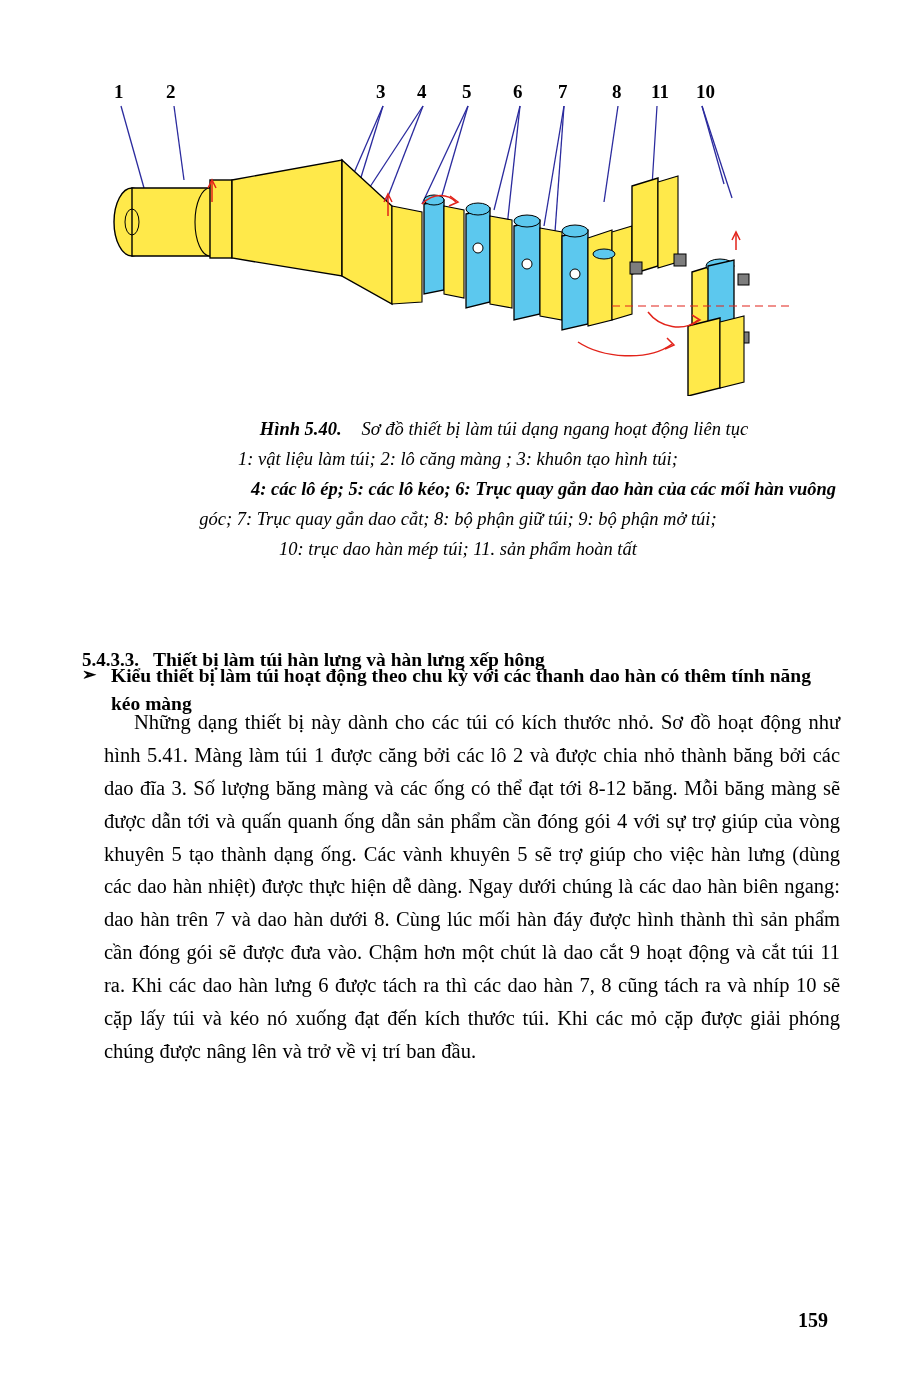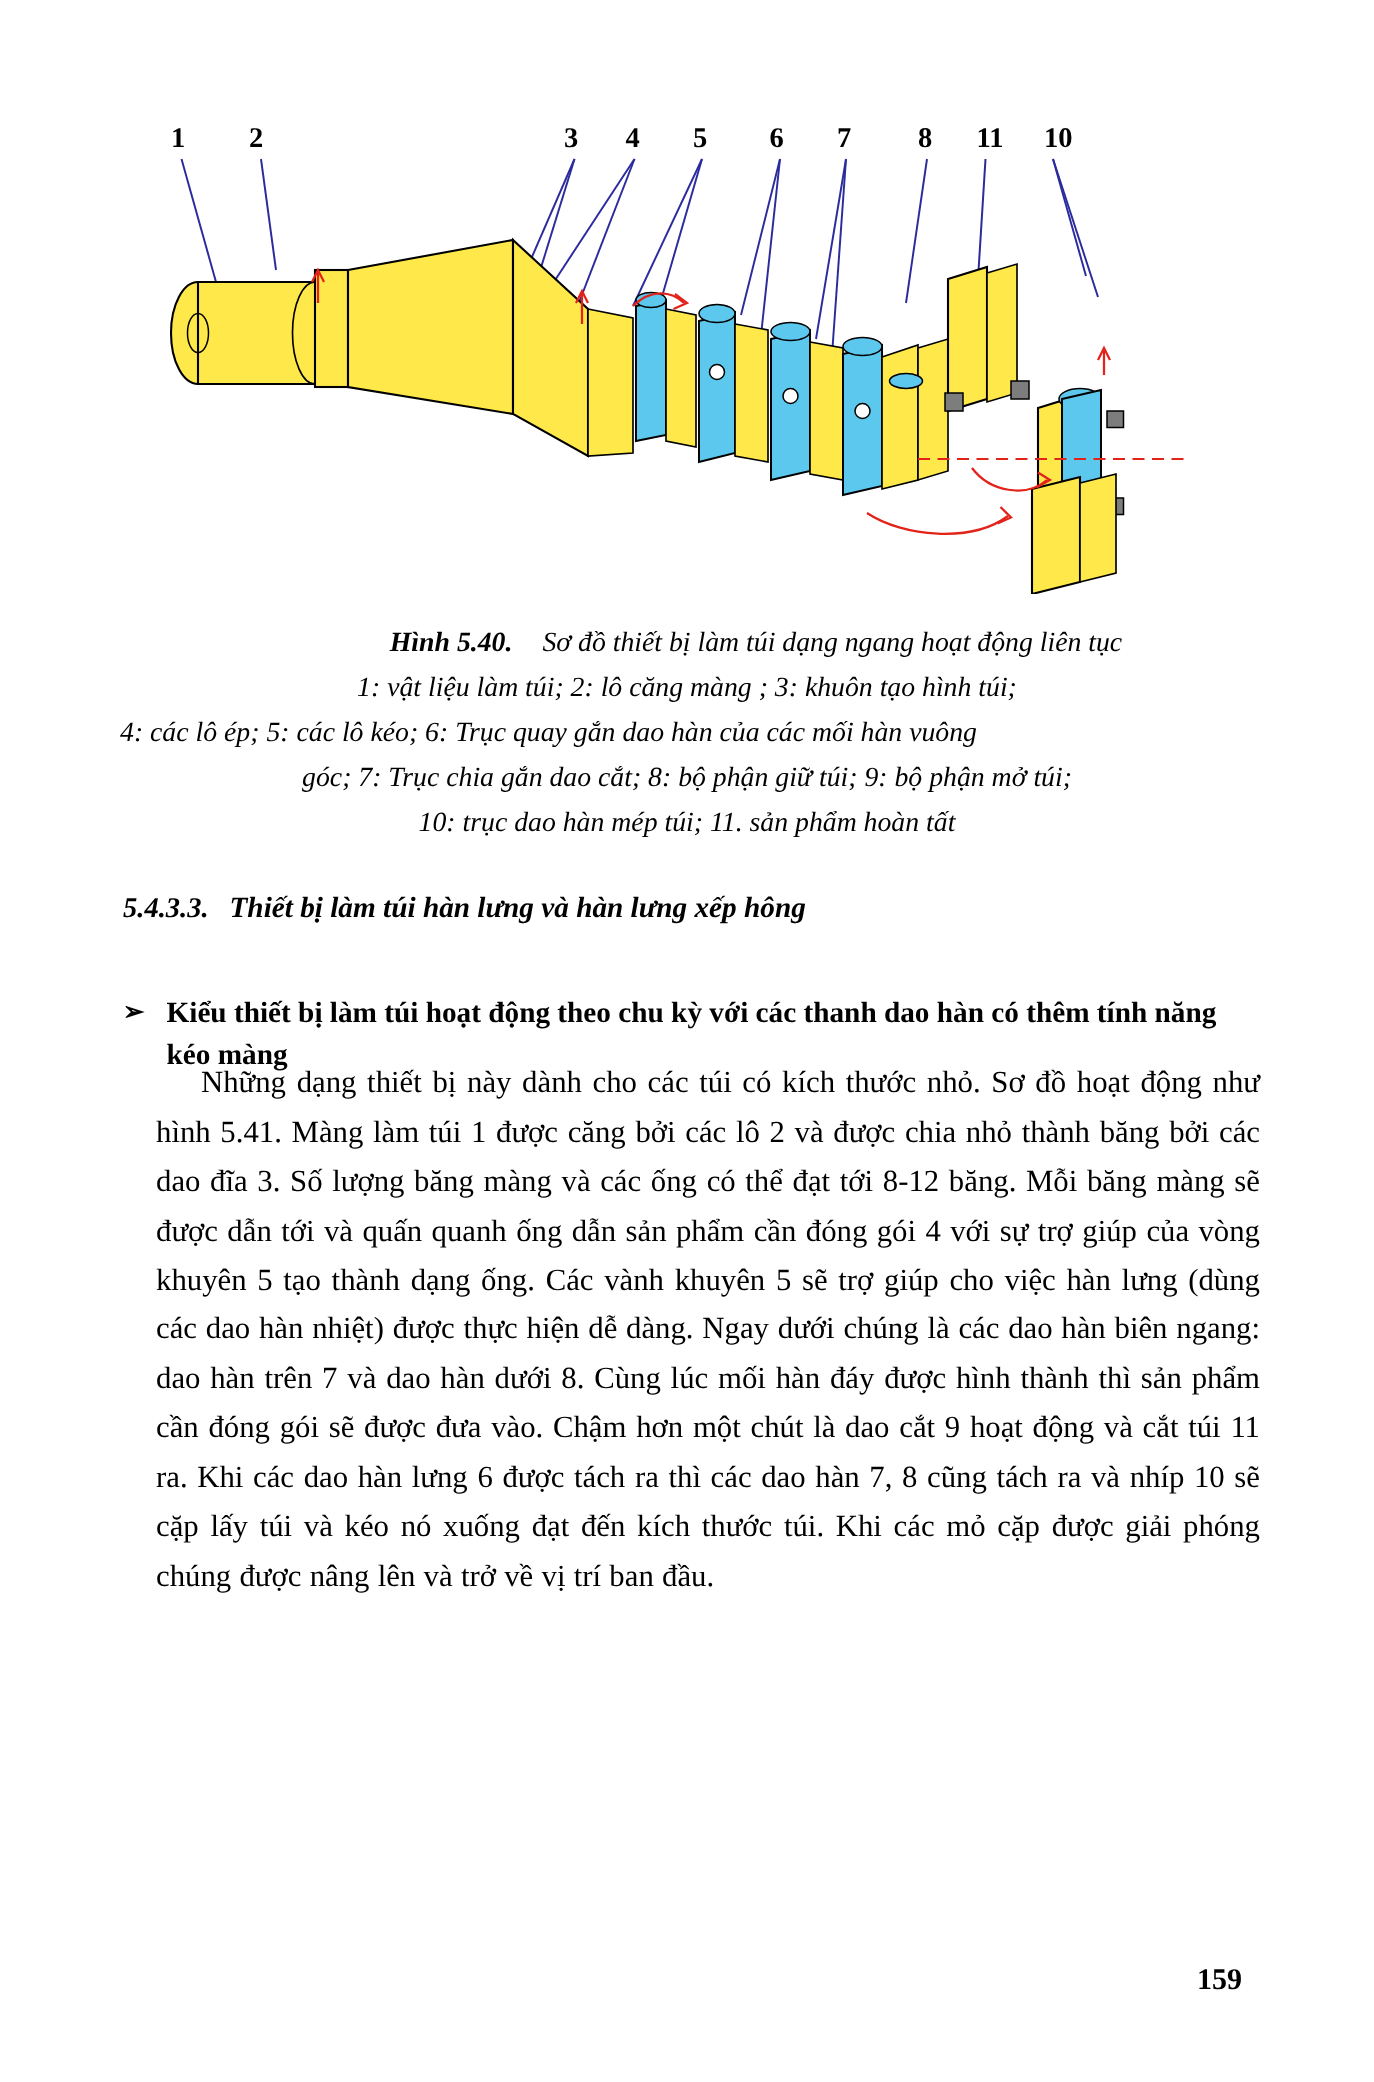--- a/index.html
+++ b/index.html
@@ -49,33 +49,33 @@
   }
   .caption-line1 .fig-no {
     font-weight: bold;
     font-style: italic;
     margin-right: 20px;
   }
   .caption-line {
     text-align: center;
   }
   .caption-line.wide {
-    text-align: left;
+    text-align: right;
+    font-weight: bold;
   }
 
   
   .h-section {
     position: absolute;
     left: 82px;
-    top: 595px;
+    top: 649px;
     width: 760px;
     font-family: "Liberation Serif", serif;
     font-weight: bold;
     font-size: 19.5px;
-    font-style: italic;
   }
   .h-section .num { margin-right: 14px; }
 
   .h-bullet {
     position: absolute;
     left: 82px;
     top: 662px;
     width: 752px;
     font-weight: bold;
     font-size: 19.5px;
@@ -256,21 +256,21 @@
       </g>
     </svg>
   </div>
 
   <div class="caption-block">
     <div class="caption-line1">
       <span class="fig-no">Hình 5.40.</span><span>Sơ đồ thiết bị làm túi dạng ngang hoạt động liên tục</span>
     </div>
     <div class="caption-line">1: vật liệu làm túi; 2: lô căng màng ; 3: khuôn tạo hình túi;</div>
     <div class="caption-line wide">4: các lô ép; 5: các lô kéo; 6: Trục quay gắn dao hàn của các mối hàn vuông</div>
-    <div class="caption-line">góc; 7: Trục chia gắn dao cắt; 8: bộ phận giữ túi; 9: bộ phận mở túi;</div>
+    <div class="caption-line">góc; 7: Trục quay gắn dao cắt; 8: bộ phận giữ túi; 9: bộ phận mở túi;</div>
     <div class="caption-line">10: trục dao hàn mép túi; 11. sản phẩm hoàn tất</div>
   </div>
 
   <div class="h-section">
     <span class="num">5.4.3.3.</span><span>Thiết bị làm túi hàn lưng và hàn lưng xếp hông</span>
   </div>
 
   <div class="h-bullet">
     <span class="arrow">➢</span>
     <span class="btext">Kiểu thiết bị làm túi hoạt động theo chu kỳ với các thanh dao hàn có thêm tính năng  kéo màng</span>

